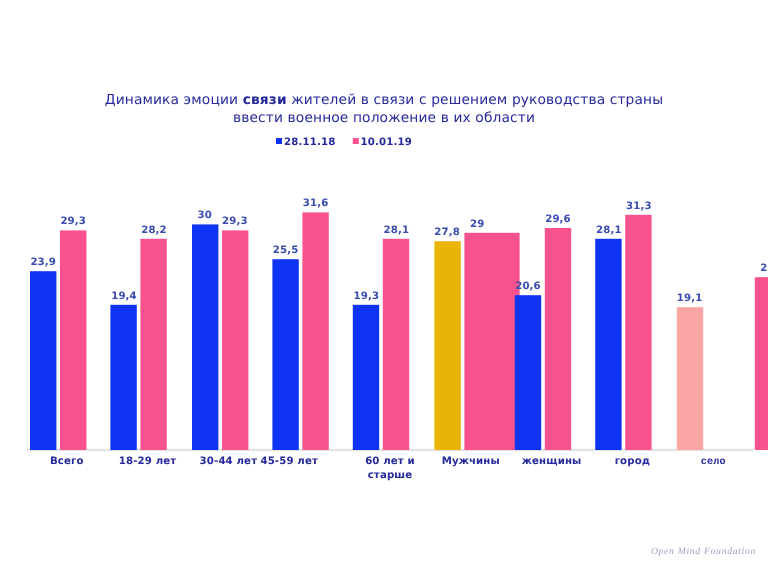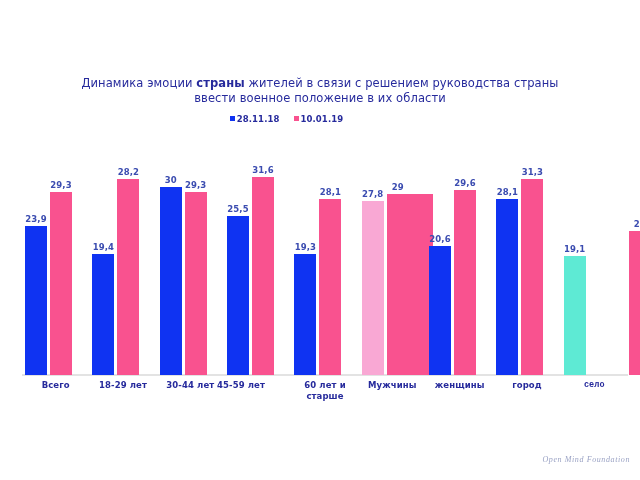--- a/index.html
+++ b/index.html
@@ -136,41 +136,41 @@
     color: #9aa2c4;
     letter-spacing: 0.6px;
   }
 </style>
 </head>
 <body>
 
 <div id="slide">
 
   <div class="title-block">
-    <span>Динамика эмоции </span><span class="strong">страны</span><span> жителей в связи с решением руководства страны</span><br>
+    <span>Динамика эмоции </span><span class="strong">связи</span><span> жителей в связи с решением руководства страны</span><br>
     <span>ввести военное положение в их области</span>
   </div>
 
   <div class="legend" id="legend"><span class="legend-item"><span class="legend-swatch" style="background: rgb(15, 51, 242);"></span><span>28.11.18</span></span><span class="legend-item"><span class="legend-swatch" style="background: rgb(249, 82, 143);"></span><span>10.01.19</span></span></div>
 
   <div id="plot">
     <div class="axis-line"></div>
   <div class="group" style="left: 0px; width: 67.3333px;">
         <div class="bar b1" style="height: 149px; background: rgb(15, 51, 242);">
           <div class="bar-label">23,9</div>
         </div>
         <div class="bar b2" style="height: 183px; background: rgb(249, 82, 143);">
           <div class="bar-label">29,3</div>
         </div>
       </div>
       <div class="group" style="left: 67.3333px; width: 67.3333px;">
         <div class="bar b1" style="height: 121px; background: rgb(15, 51, 242);">
           <div class="bar-label">19,4</div>
         </div>
-        <div class="bar b2" style="height: 196px; background: rgb(249, 82, 143);">
+        <div class="bar b2" style="height: 176px; background: rgb(249, 82, 143);">
           <div class="bar-label">28,2</div>
         </div>
       </div>
       <div class="group" style="left: 134.667px; width: 67.3333px;">
         <div class="bar b1" style="height: 188px; background: rgb(15, 51, 242);">
           <div class="bar-label">30</div>
         </div>
         <div class="bar b2" style="height: 183px; background: rgb(249, 82, 143);">
           <div class="bar-label">29,3</div>
         </div>
@@ -185,21 +185,21 @@
       </div>
       <div class="group" style="left: 269.333px; width: 67.3333px;">
         <div class="bar b1" style="height: 121px; background: rgb(15, 51, 242);">
           <div class="bar-label">19,3</div>
         </div>
         <div class="bar b2" style="height: 176px; background: rgb(249, 82, 143);">
           <div class="bar-label">28,1</div>
         </div>
       </div>
       <div class="group" style="left: 336.667px; width: 67.3333px;">
-        <div class="bar b1" style="height: 174px; background: #f9a8d4;">
+        <div class="bar b1" style="height: 174px; background: #eab308;">
           <div class="bar-label">27,8</div>
         </div>
         <div class="bar b2" style="height: 181px; background: rgb(249, 82, 143); padding-left: 24px;">
           <div class="bar-label">29</div>
         </div>
       </div>
       <div class="group" style="left: 404px; width: 67.3333px;">
         <div class="bar b1" style="height: 129px; background: rgb(15, 51, 242);">
           <div class="bar-label">20,6</div>
         </div>
@@ -209,21 +209,21 @@
       </div>
       <div class="group" style="left: 471.333px; width: 67.3333px;">
         <div class="bar b1" style="height: 176px; background: rgb(15, 51, 242);">
           <div class="bar-label">28,1</div>
         </div>
         <div class="bar b2" style="height: 196px; background: rgb(249, 82, 143);">
           <div class="bar-label">31,3</div>
         </div>
       </div>
       <div class="group" style="left: 538.667px; width: 67.3333px;">
-        <div class="bar b1" style="height: 119px; background: #5eead4;">
+        <div class="bar b1" style="height: 119px; background: #fca5a5;">
           <div class="bar-label">19,1</div>
         </div>
         <div class="bar b2" style="height: 144px; background: rgb(249, 82, 143); margin-left: 40px;">
           <div class="bar-label">23</div>
         </div>
       </div>
     </div>
 
   <div id="cats">
       <div class="cat" style="left: -0.333333px;">Всего</div>

